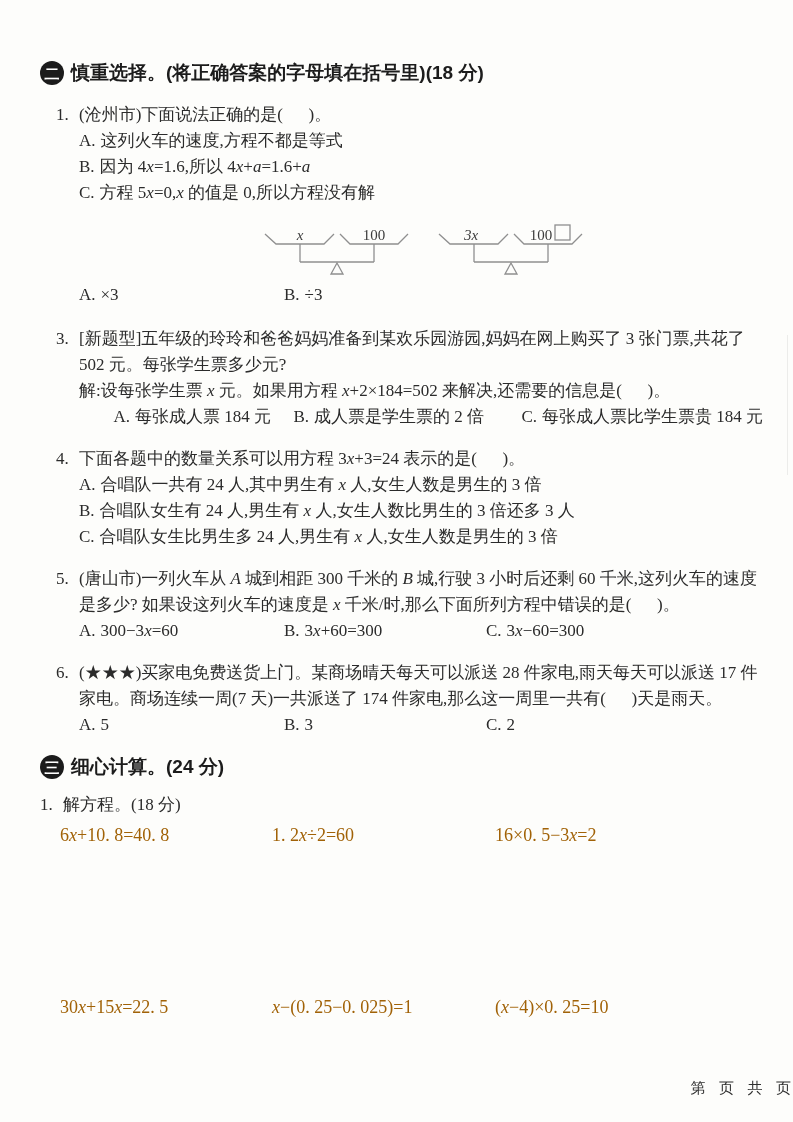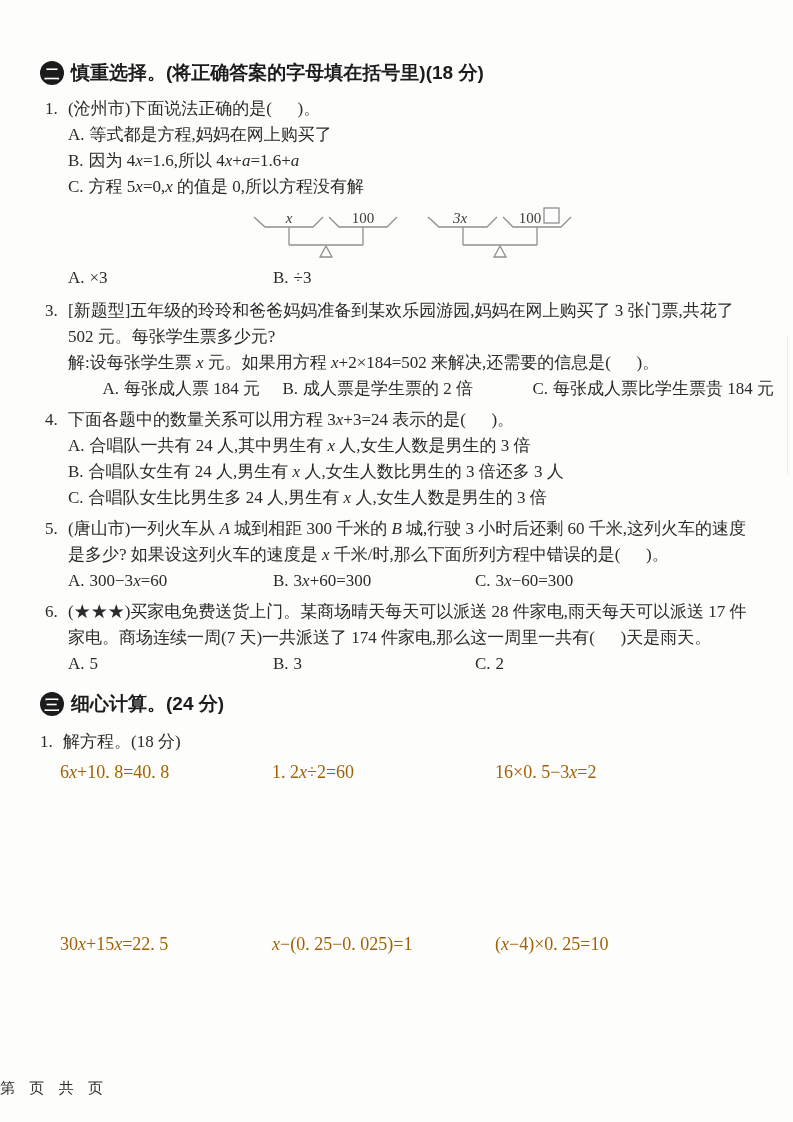--- a/index.html
+++ b/index.html
@@ -20,21 +20,21 @@
     font-family:"Liberation Sans","DejaVu Sans",sans-serif;
     font-weight:bold;font-size:19px;color:#1c1c1c;
     margin-bottom:10px;height:26px;
   }
   .icon-circle{
     display:inline-flex;align-items:center;justify-content:center;
     width:24px;height:24px;border-radius:50%;
     background:#1b1b1b;color:#ffffff;
     font-size:15px;line-height:1;margin-right:7px;flex:0 0 auto;
   }
-  .question{margin:5px;}
+  .question{margin:16px;}
   .qline{
     line-height:26px;
     white-space:pre-wrap;
   }
   .qnum{display:inline-block;min-width:23px;}
   .indent{padding-left:23px;}
   .olabel{margin-right:5px;}
   .optrow{
     display:flex;
     line-height:30px;
@@ -65,46 +65,46 @@
     white-space:pre-wrap;
   }
   .eqrow .c1{width:212px;flex:0 0 auto;}
   .eqrow .c2{width:223px;flex:0 0 auto;}
   .eqrow .c3{flex:1;}
   .sec2{margin-top:14px;}
   .subline{line-height:30px;margin-top:6px;white-space:pre-wrap;}
   .workspace{height:142px;}
   .footer{
     position:absolute;left:0;right:0;bottom:24px;
-    text-align:left;
+    text-align:right;
     font-size:15px;color:#2f2f2f;
     letter-spacing:2px;
     white-space:pre-wrap;
-    font-family:Liberation Sans, sans-serif;
+    font-family:Liberation Serif, serif;
   }
   .edge-line{
     position:absolute;right:5px;top:335px;height:140px;width:1px;
     background:#ececea;
   }
 </style>
 </head>
 <body>
 
 <div class="page">
 
   <div class="section-header">
     <span class="icon-circle">
         <span>二</span>
       </span>
     <span>慎重选择。(将正确答案的字母填在括号里)(18 分)</span>
   </div>
 
   <div class="question">
     <div class="qline"><span class="qnum">1.</span><span class="mx">(沧州市)下面说法正确的是(      )。</span></div>
-    <div class="qline indent"><span class="olabel">A.</span><span class="mx">等式都是方程,妈妈在网上购买了</span></div>
+    <div class="qline indent"><span class="olabel">A.</span><span class="mx">这列火车的速度,方程不都是等式</span></div>
     <div class="qline indent"><span class="olabel">B.</span><span class="mx">因为 4<i class="v">x</i>=1.6,所以 4<i class="v">x</i>+<i class="v">a</i>=1.6+<i class="v">a</i></span></div>
     <div class="qline indent"><span class="olabel">C.</span><span class="mx">方程 5<i class="v">x</i>=0,<i class="v">x</i> 的值是 0,所以方程没有解</span></div>
   </div>
 
   <div class="question">
     <div class="diagram-wrap">
       <svg class="scales" width="330" height="56" viewBox="0 0 330 56">
 
         <polyline points="4,12 15,22 63,22 73,12"></polyline>
         <polyline points="79,12 89,22 137,22 147,12"></polyline>

